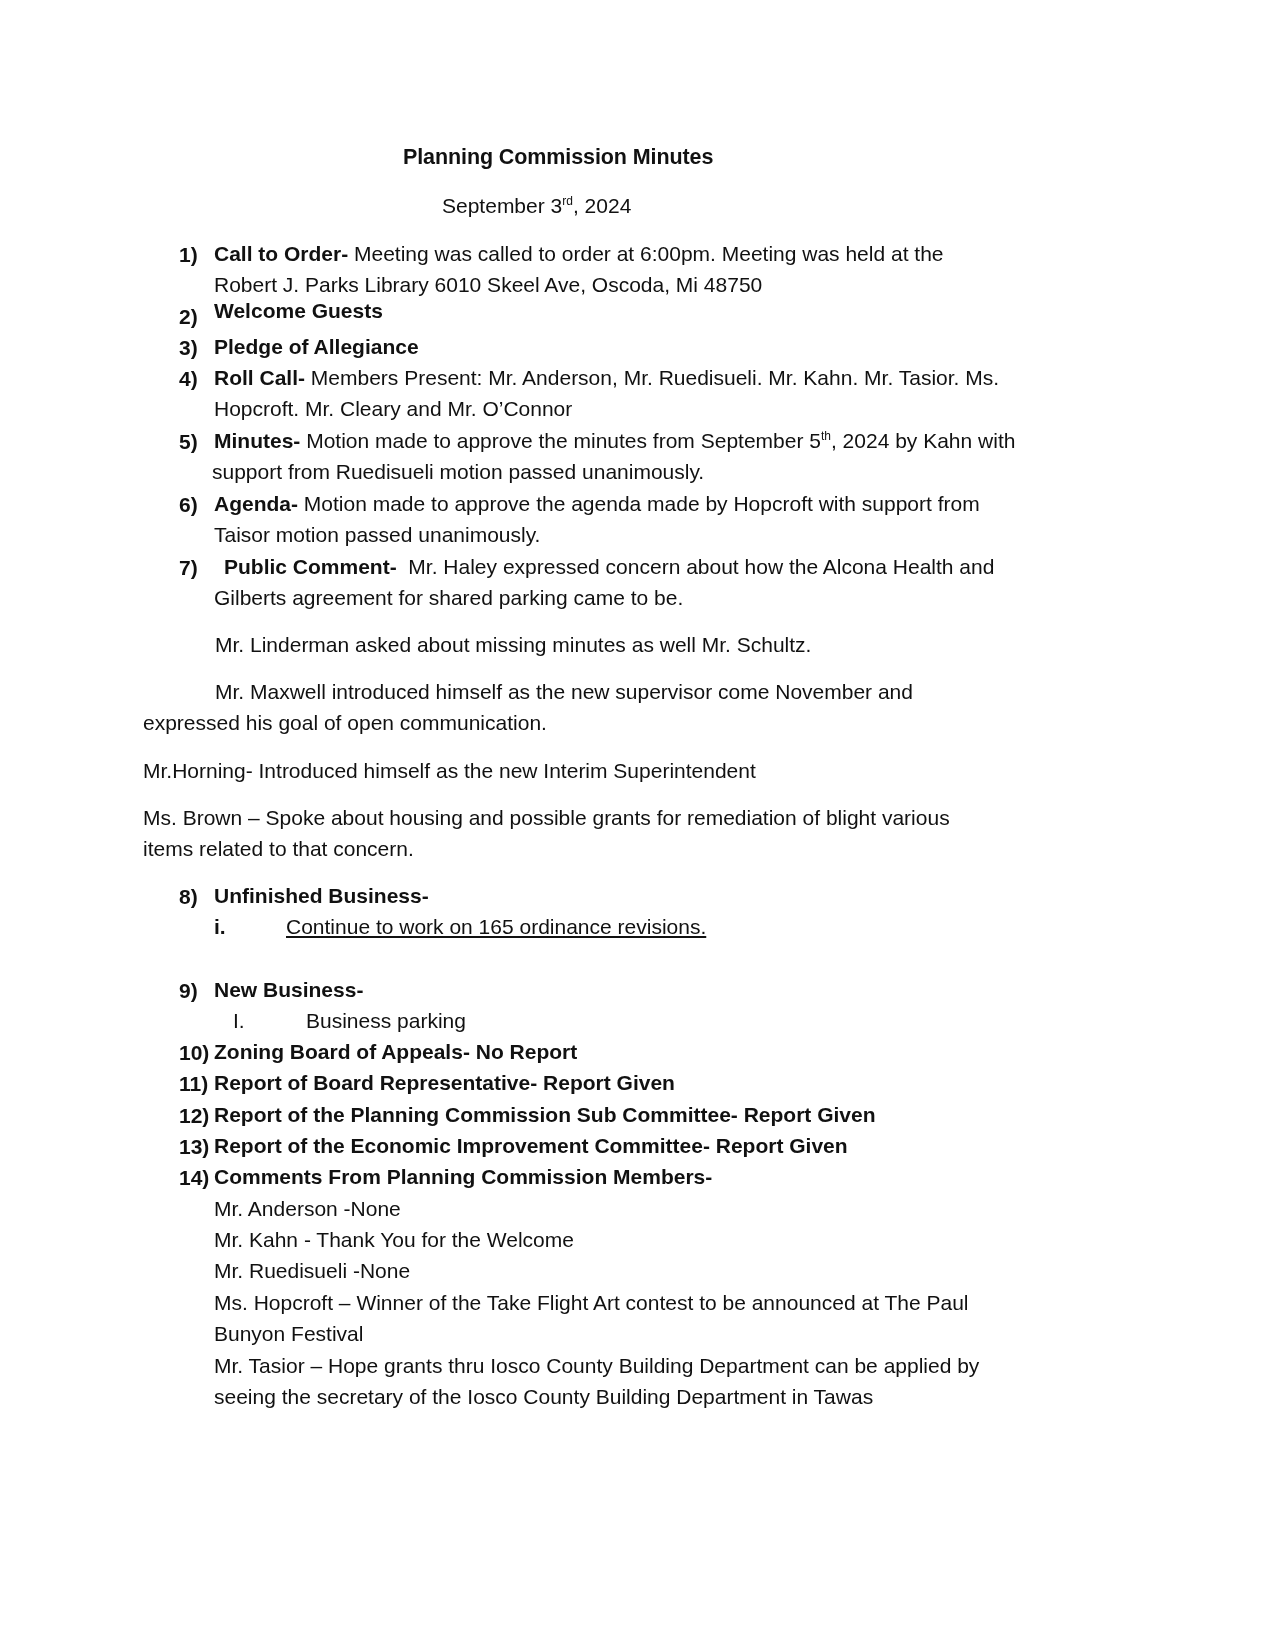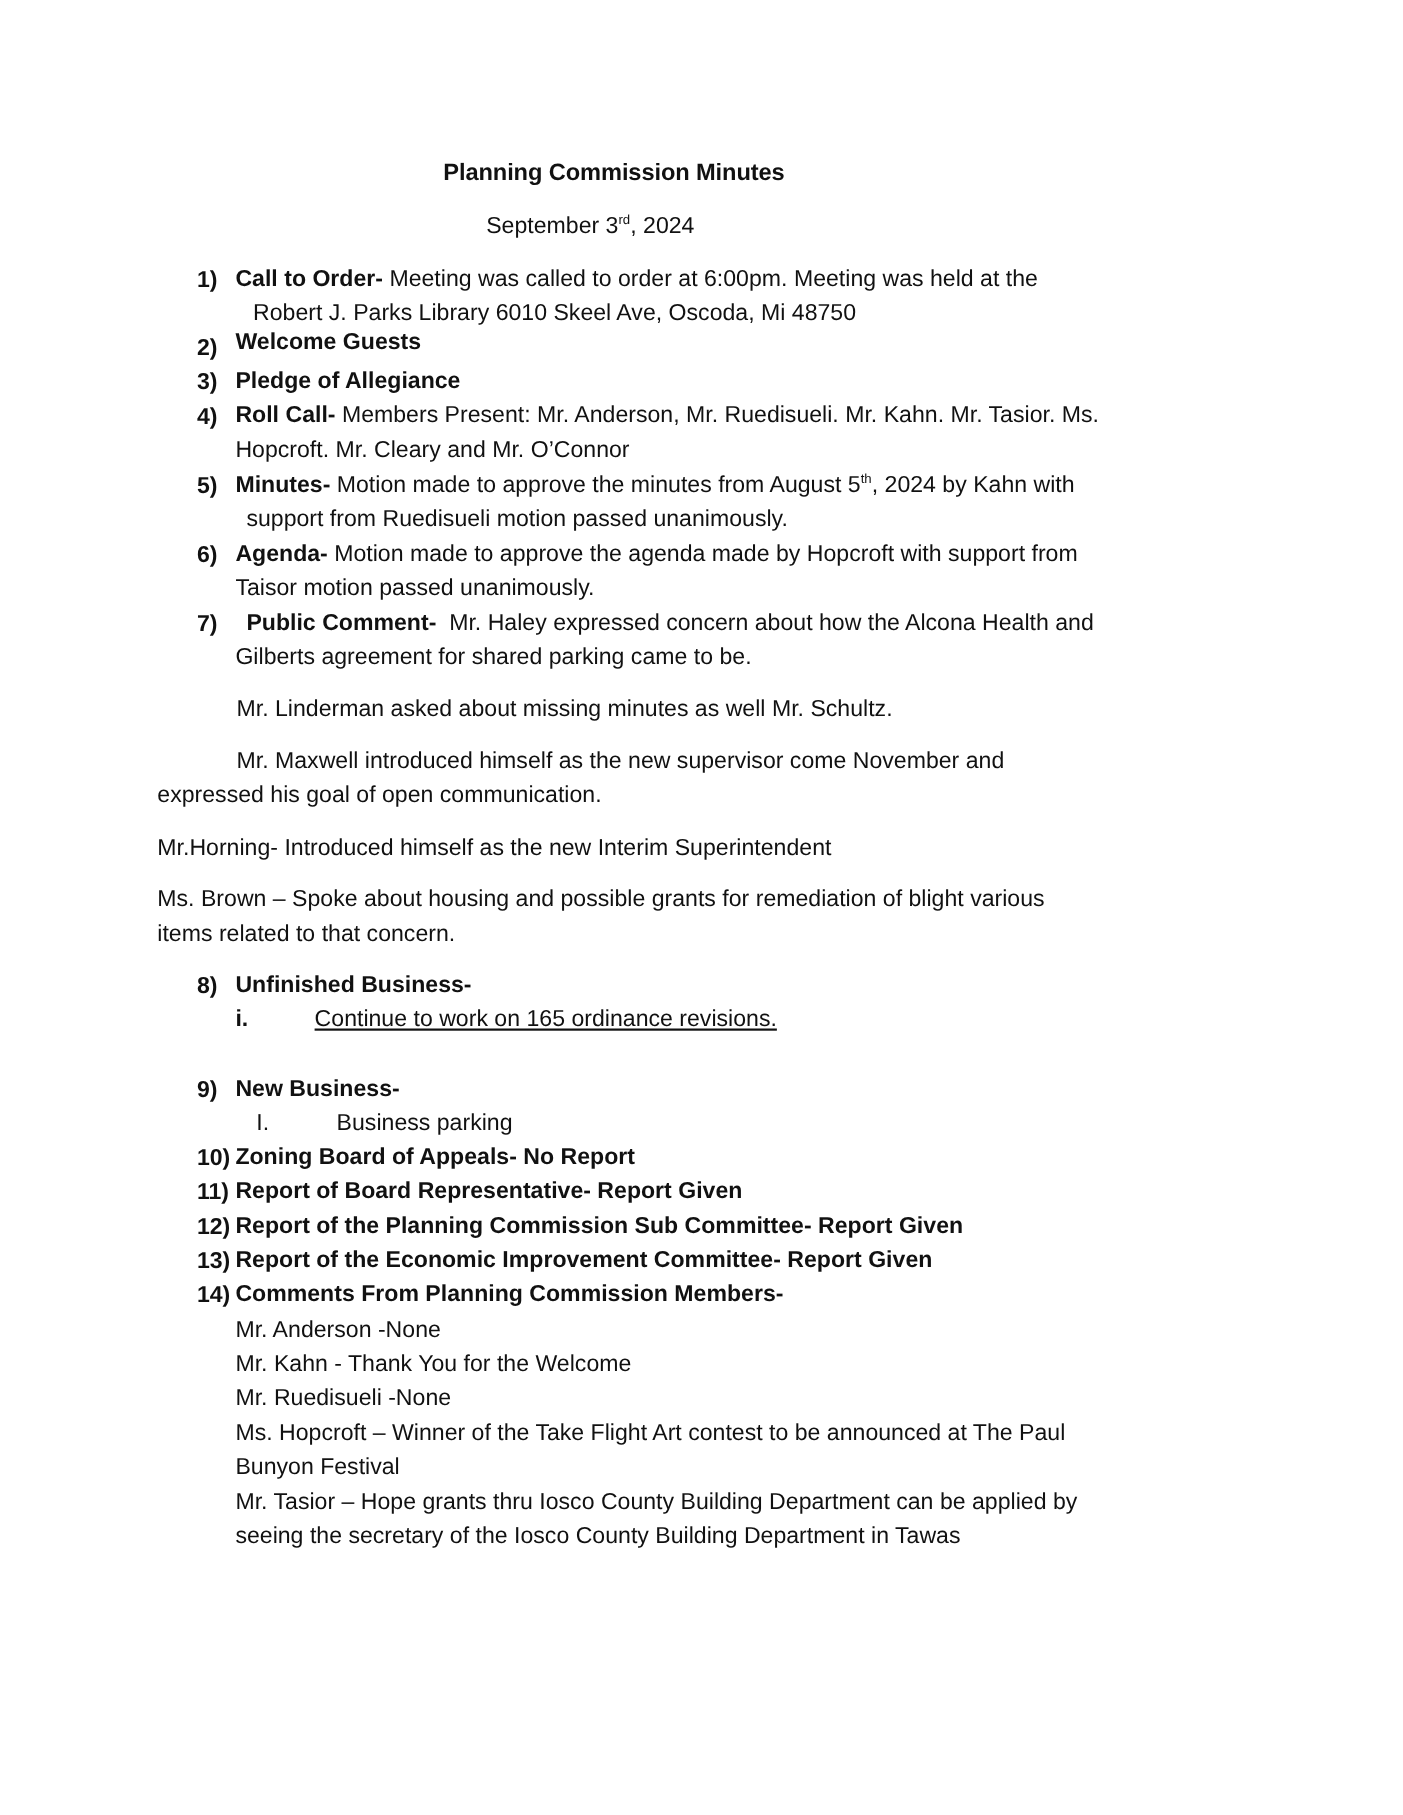--- a/index.html
+++ b/index.html
@@ -19,43 +19,43 @@
 <body>
 
 <div class="abs title" style="left:403px; top:147px;">Planning Commission Minutes</div>
 <div class="abs" style="left:442px; top:195px;">
   <span>September 3</span><sup>rd</sup><span>, 2024</span>
 </div>
 
 <div>
   <span class="num" style="left:179px; top:243px;">1)</span>
   <div class="abs" style="left:214px; top:243px;"><span class="b">Call to Order-</span><span> Meeting was called to order at 6:00pm. Meeting was held at the</span></div>
-  <div class="abs" style="left:214px; top:274px;margin-left:16px;">Robert J. Parks Library 6010 Skeel Ave, Oscoda, Mi 48750</div>
+  <div class="abs" style="left:214px; top:274px;">Robert J. Parks Library 6010 Skeel Ave, Oscoda, Mi 48750</div>
 </div>
 
 <div>
   <span class="num" style="left:179px; top:305px;">2)</span>
   <div class="abs b" style="left:214px; top:300px;">Welcome Guests</div>
 </div>
 
 <div>
   <span class="num" style="left:179px; top:336px;">3)</span>
   <div class="abs b" style="left:214px; top:336px;">Pledge of Allegiance</div>
 </div>
 
 <div>
   <span class="num" style="left:179px; top:367px;">4)</span>
   <div class="abs" style="left:214px; top:367px;"><span class="b">Roll Call-</span><span> Members Present: Mr. Anderson, Mr. Ruedisueli. Mr. Kahn. Mr. Tasior. Ms.</span></div>
   <div class="abs" style="left:214px; top:398px;">Hopcroft. Mr. Cleary and Mr. O’Connor</div>
 </div>
 
 <div>
   <span class="num" style="left:179px; top:430px;">5)</span>
-  <div class="abs" style="left:214px; top:430px;"><span class="b">Minutes-</span><span> Motion made to approve the minutes from August 5</span><sup>th</sup><span>, 2024 by Kahn with</span></div>
-  <div class="abs" style="left:224px; top:461px;">support from Ruedisueli motion passed unanimously.</div>
+  <div class="abs" style="left:214px; top:430px;"><span class="b">Minutes-</span><span> Motion made to approve the minutes from September 5</span><sup>th</sup><span>, 2024 by Kahn with</span></div>
+  <div class="abs" style="left:212px; top:461px;">support from Ruedisueli motion passed unanimously.</div>
 </div>
 
 <div>
   <span class="num" style="left:179px; top:493px;">6)</span>
   <div class="abs" style="left:214px; top:493px;"><span class="b">Agenda-</span><span> Motion made to approve the agenda made by Hopcroft with support from</span></div>
   <div class="abs" style="left:214px; top:524px;">Taisor motion passed unanimously.</div>
 </div>
 
 <div>
   <span class="num" style="left:179px; top:556px;">7)</span>

